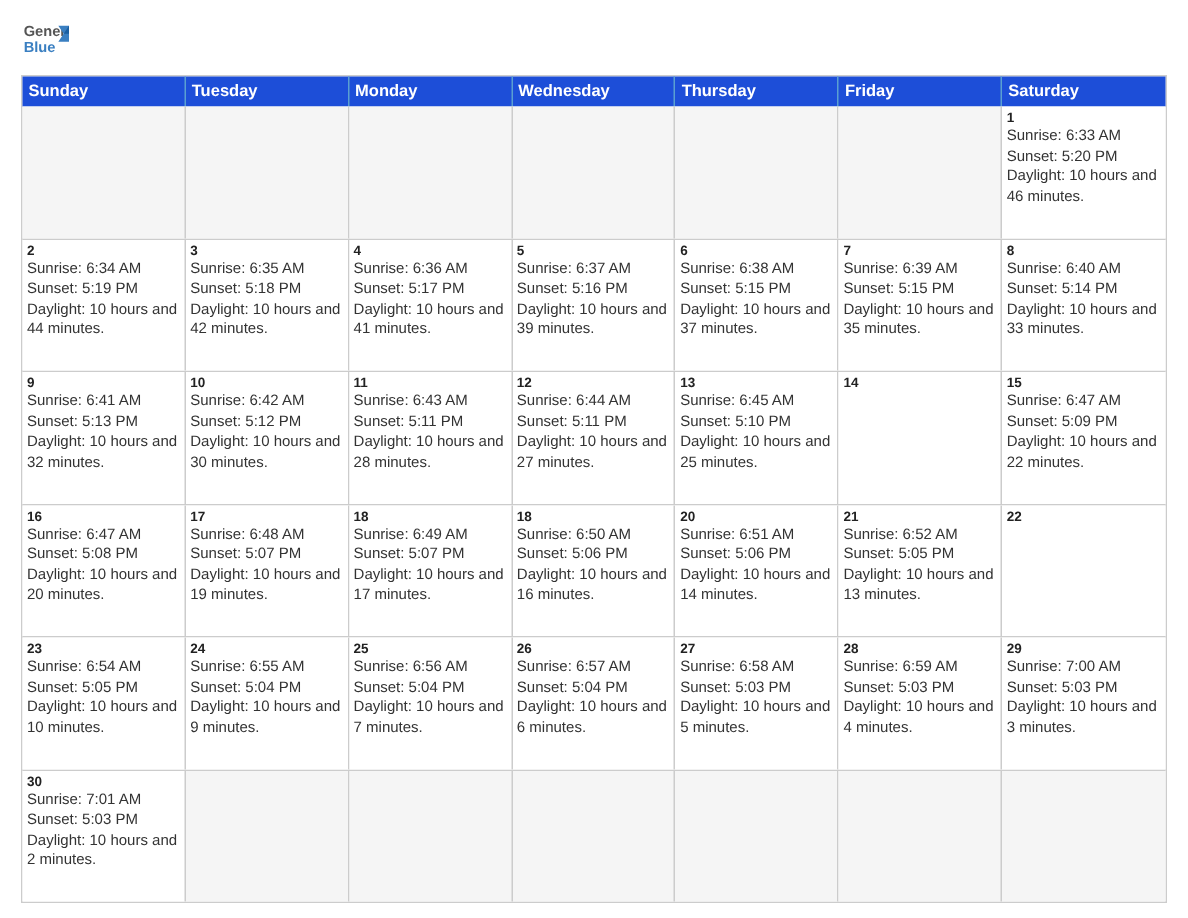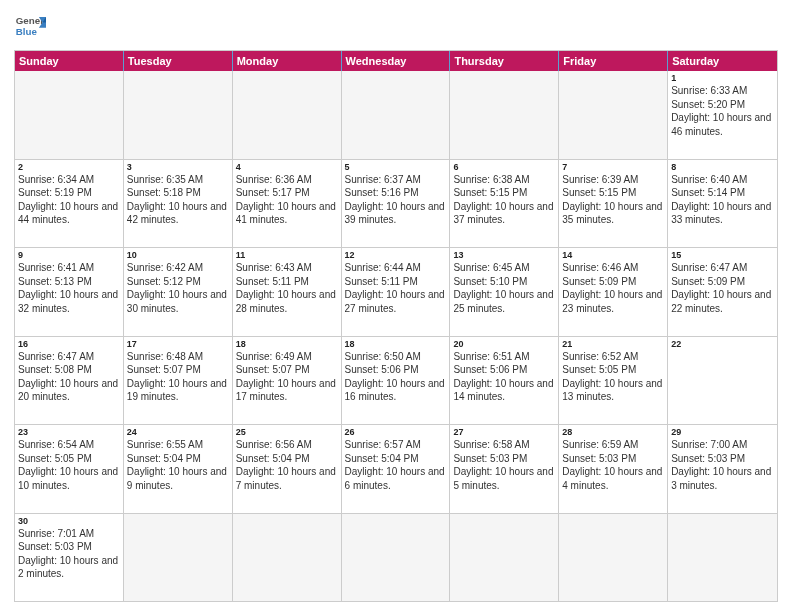--- a/index.html
+++ b/index.html
@@ -48,21 +48,21 @@
     }
     .calendar {
       flex: 1;
       display: flex;
       flex-direction: column;
       border: 1px solid #ccc;
     }
     .cal-header {
       display: grid;
       grid-template-columns: repeat(7, 1fr);
-      background: #be185d;
+      background: #1d4ed8;
     }
     .cal-header-cell {
       color: white;
       font-size: 11px;
       font-weight: bold;
       padding: 4px 4px;
       border-right: 1px solid #5a9fd1;
       text-align: left;
     }
     .cal-header-cell:last-child { border-right: none; }
@@ -214,23 +214,20 @@
 Daylight: 10 hours and 27 minutes.</div>
           </div>
           <div class="cal-cell">
             <div class="day-num">13</div>
             <div class="cell-text">Sunrise: 6:45 AM
 Sunset: 5:10 PM
 Daylight: 10 hours and 25 minutes.</div>
           </div>
           <div class="cal-cell">
             <div class="day-num">14</div>
-            <div class="cell-text">Sunrise: 6:46 AM
-Sunset: 5:09 PM
-Daylight: 10 hours and 23 minutes.</div>
           </div>
           <div class="cal-cell">
             <div class="day-num">15</div>
             <div class="cell-text">Sunrise: 6:47 AM
 Sunset: 5:09 PM
 Daylight: 10 hours and 22 minutes.</div>
           </div>
         </div>
         <div class="cal-row">
           <div class="cal-cell">

